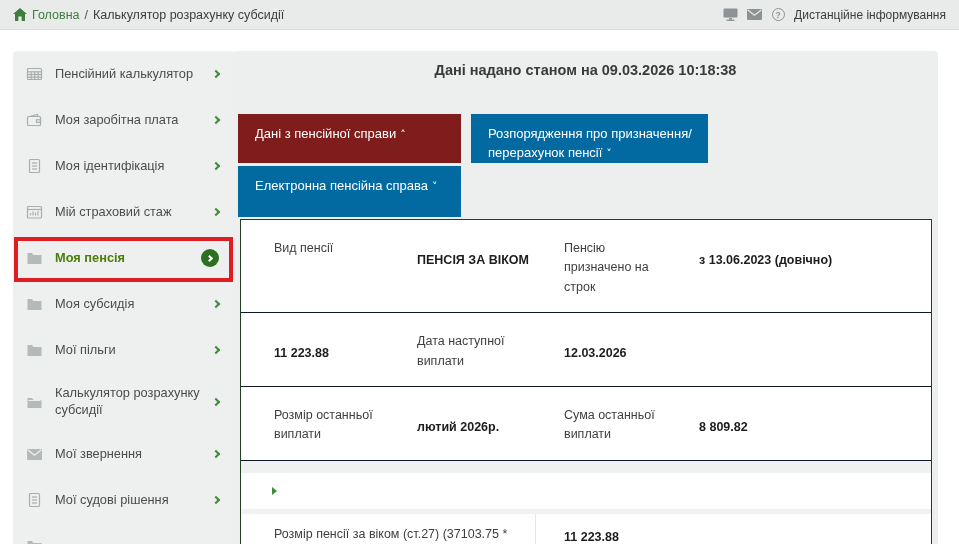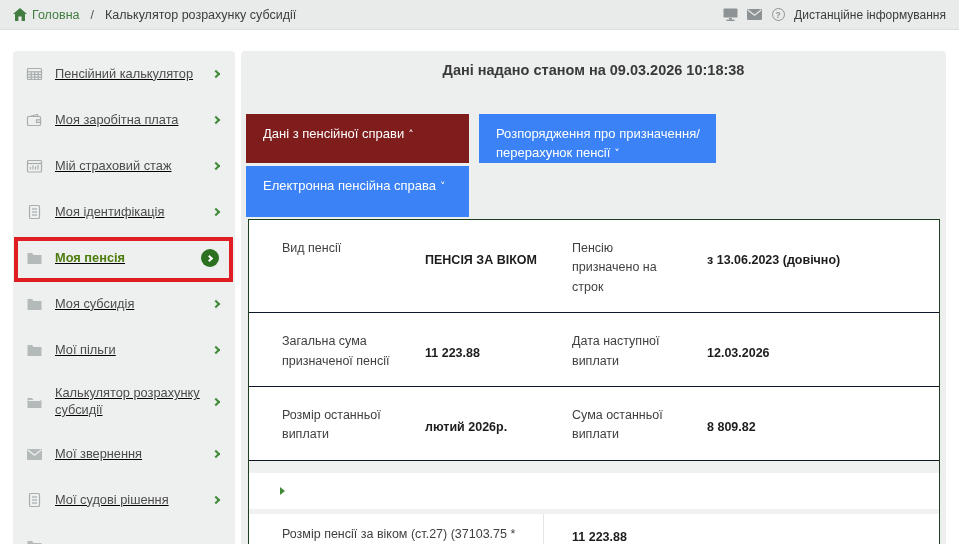--- a/index.html
+++ b/index.html
@@ -4,57 +4,57 @@
 <style>
   * { margin:0; padding:0; box-sizing:border-box; }
   html,body { width:959px; height:544px; overflow:hidden; background:#fff;
     font-family:"Liberation Sans","DejaVu Sans",sans-serif; }
   body { position:relative; }
 
   
   .topbar { position:absolute; left:0; top:0; width:959px; height:30px;
     background:#e9ebea; border-bottom:1px solid #dcdedd;
     display:flex; align-items:center; justify-content:space-between; padding:0 13px; }
-  .crumbs { display:flex; align-items:center; gap:11px; font-size:12.5px; color:#3c3c3c; }
+  .crumbs { display:flex; align-items:center; gap:5px; font-size:12.5px; color:#3c3c3c; }
   .crumb-home { display:flex; align-items:center; gap:5px; color:#417d41; cursor:pointer; }
   .crumbs .sep { color:#555; }
   .top-right { display:flex; align-items:center; gap:8px; font-size:12px; color:#3b3b3b; }
   .tb-icon { display:inline-flex; width:16px; height:14px; align-items:center; justify-content:center; cursor:pointer; }
   .help-circle { width:13px; height:13px; border:1.4px solid #8d9294; border-radius:50%;
     font-size:8.5px; color:#8d9294; display:flex; align-items:center; justify-content:center; font-weight:bold; }
 
   
   .sidebar { position:absolute; left:13px; top:51px; width:222px; height:520px;
     background:#eef0ef; border-radius:4px; }
-  .side-item { display:flex; align-items:center; height:46px; padding:0 16px 0 13px; cursor:pointer;text-decoration:underline; }
+  .side-item { display:flex; align-items:center; height:46px; padding:0 16px 0 13px; cursor:pointer; }
   .side-item.twoline { height:58px; }
   .side-icon { width:17px; height:17px; flex:0 0 17px; margin-right:12px; display:flex; align-items:center; }
   .side-label { flex:1; font-size:12.8px; color:#4c4c4c; line-height:1.3; }
   .side-item.active .side-label { font-weight:bold; color:#4d7c0f; }
   .chev { display:inline-block; width:6px; height:6px; border-top:2px solid #3f8b3a;
     border-right:2px solid #3f8b3a; transform:rotate(45deg); }
   .chev-circle { width:18px; height:18px; border-radius:50%; background:#2c7120;
     display:flex; align-items:center; justify-content:center; }
   .chev-circle .chev { width:5px; height:5px; border-color:#fff; margin-left:-2px; }
 
   
   .annotation { position:absolute; left:14px; top:237px; width:219px; height:45px;
     border:4px solid #df1d22; pointer-events:none; z-index:5; }
 
   
-  .main { position:absolute; left:241px; top:51px; width:705px; height:493px;
+  .main { position:absolute; left:233px; top:51px; width:705px; height:493px;
     background:#edefee; border-radius:4px 4px 0 0; }
   .main-title { margin-top:11px; text-align:center; font-size:14.5px; font-weight:bold; color:#3a3a3a; }
 
   .tabs { position:absolute; left:5px; top:63px; width:695px; }
   .tab-row { display:flex; column-gap:10px; margin-bottom:3px; }
   .tab { color:#fff; font-size:13px; line-height:1.45; padding:11px 14px 0 17px; cursor:pointer; }
   .tab .caret { font-family:"DejaVu Sans",sans-serif; font-size:11px; margin-left:4px; }
   .tab-active { background:#7f1d1d; width:223px; height:49px; }
-  .tab-light  { background:#3b82f6; }
+  .tab-light  { background:#0369a1; }
   .tab2 { width:237px; height:49px; }
   .tab3 { width:223px; height:51px; }
 
   
   .card { position:absolute; left:7px; top:168px; width:692px; height:370px;
     background:#fff; border:1px solid #1f4020; overflow:hidden; }
   .info-row { display:grid; grid-template-columns:128px 132px 120px 1fr;
     padding:0 20px 0 33px; border-bottom:1px solid #0f172a;gap:15px; }
   .cell { font-size:12.5px; color:#3f3f3f; line-height:1.55; padding:19px 14px 15px 0; }
   .cell.val { font-weight:bold; color:#1d1d1d;margin-top:12px; }
@@ -136,42 +136,42 @@
           <rect x="10.5" y="7.8" width="4" height="2.6"></rect>
         </svg>
     </span>
     <span class="side-label">Моя заробітна плата</span>
     <span class="chev"></span>
   </div>
 
   <div class="side-item">
     <span class="side-icon">
       <svg class="ic" width="17" height="16" viewBox="0 0 17 16" stroke="#a8adad" fill="none" stroke-width="1.2">
+          <rect x="3.5" y="1.5" width="10" height="13" rx="1"></rect>
+          <line x1="6" y1="5" x2="11" y2="5"></line>
+          <line x1="6" y1="8" x2="11" y2="8"></line>
+          <line x1="6" y1="11" x2="11" y2="11"></line>
+        </svg>
+    </span>
+    <span class="side-label">Моя ідентифікація</span>
+    <span class="chev"></span>
+  </div>
+
+  <div class="side-item">
+    <span class="side-icon">
+      <svg class="ic" width="17" height="16" viewBox="0 0 17 16" stroke="#a8adad" fill="none" stroke-width="1.2">
           <rect x="1.5" y="2.5" width="14" height="11.5" rx="1"></rect>
           <line x1="1.5" y1="5.5" x2="15.5" y2="5.5"></line>
           <line x1="4.5" y1="11.5" x2="4.5" y2="9"></line>
           <line x1="7" y1="11.5" x2="7" y2="7.5"></line>
           <line x1="9.5" y1="11.5" x2="9.5" y2="8.5"></line>
           <line x1="12" y1="11.5" x2="12" y2="7"></line>
         </svg>
     </span>
     <span class="side-label">Мій страховий стаж</span>
-    <span class="chev"></span>
-  </div>
-
-  <div class="side-item">
-    <span class="side-icon">
-      <svg class="ic" width="17" height="16" viewBox="0 0 17 16" stroke="#a8adad" fill="none" stroke-width="1.2">
-          <rect x="3.5" y="1.5" width="10" height="13" rx="1"></rect>
-          <line x1="6" y1="5" x2="11" y2="5"></line>
-          <line x1="6" y1="8" x2="11" y2="8"></line>
-          <line x1="6" y1="11" x2="11" y2="11"></line>
-        </svg>
-    </span>
-    <span class="side-label">Моя ідентифікація</span>
     <span class="chev"></span>
   </div>
 
   <div class="side-item active">
     <span class="side-icon">
       <svg class="ic" width="17" height="16" viewBox="0 0 17 16">
           <path d="M1.5 3 h4.5 l1.5 2 h8 v9 h-14 z" fill="#b4baba"></path>
         </svg>
     </span>
     <span class="side-label">Моя пенсія</span>
@@ -269,21 +269,20 @@
   <div class="card">
 
     <div class="info-row">
       <div class="cell">Вид пенсії</div>
       <div class="cell val">ПЕНСІЯ ЗА ВІКОМ</div>
       <div class="cell">Пенсію призначено на строк</div>
       <div class="cell val">з 13.06.2023 (довічно)</div>
     </div>
 
     <div class="info-row">
-      <div class="cell">Загальна сума призначеної пенсії</div>
       <div class="cell val">11 223.88</div>
       <div class="cell">Дата наступної виплати</div>
       <div class="cell val">12.03.2026</div>
     </div>
 
     <div class="info-row">
       <div class="cell">Розмір останньої виплати</div>
       <div class="cell val">лютий 2026р.</div>
       <div class="cell">Сума останньої виплати</div>
       <div class="cell val">8 809.82</div>

